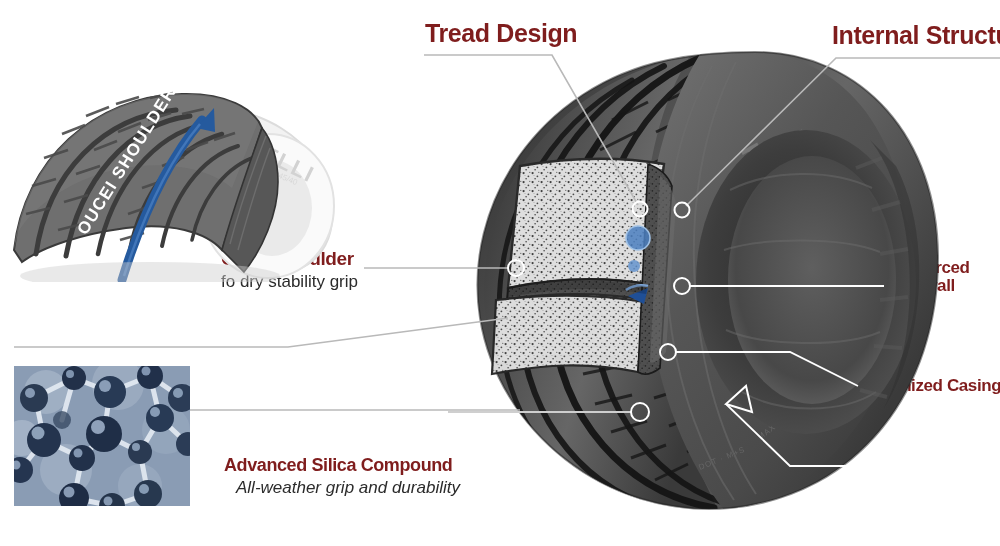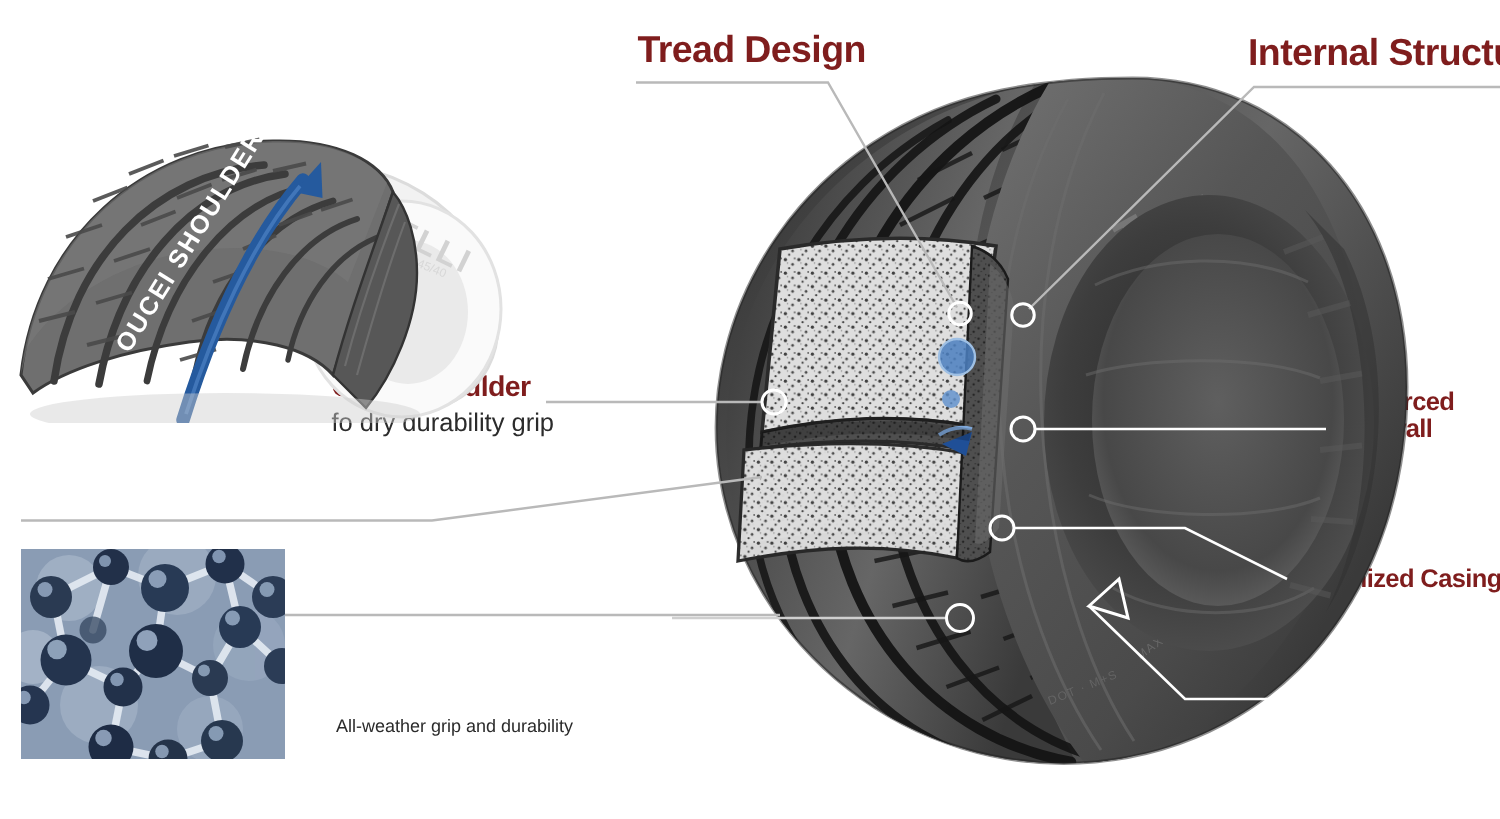--- a/index.html
+++ b/index.html
@@ -38,21 +38,21 @@
   }
 
   #title-tread      { left: 425px; top: 20px;  font-size: 25px; }
   #title-internal   { left: 832px; top: 22px;  font-size: 25px; }
   #title-materials  { left: 14px;  top: 311px; font-size: 25px; }
 
   #title-shoulder   { left: 221px; top: 249px; font-size: 19px; }
   #sub-shoulder     { left: 221px; top: 272px; font-size: 17px; }
 
   #title-silica     { left: 224px; top: 456px; font-size: 18px; }
-  #sub-silica       { left: 224px; top: 478px; font-size: 12px; }
+  #sub-silica       { left: 236px; top: 478px; font-size: 17px; font-style: italic; }
 
   #title-sidewall   { left: 890px; top: 259px; font-size: 17px; }
   #title-casing     { left: 864px; top: 377px; font-size: 17px; }
   #sub-responsive   { left: 856px; top: 458px; font-size: 15px; }
 
   
   svg.layer {
     position: absolute;
     left: 0;
     top: 0;
@@ -425,23 +425,24 @@
       <path d="M 448 412 L 632 412" stroke="#cfcfcf"></path>
       <circle cx="640" cy="412" r="9" fill="none" stroke="#ffffff" stroke-width="2"></circle>
     </g>
   </svg>
 
   <div class="label-head" id="title-tread">Tread Design</div>
 
   <div class="label-head" id="title-internal">Internal Structure</div>
 
   <div class="label-head" id="title-shoulder">Outer Shoulder</div>
-  <div class="label-sub" id="sub-shoulder">fo dry durability grip</div>
-
-
+  <div class="label-sub" id="sub-shoulder">fo dry stability grip</div>
+
+
+  <div class="label-head" id="title-silica">Advanced Silica Compound</div>
   <div class="label-sub" id="sub-silica">All-weather grip and durability</div>
 
   <div class="label-head" id="title-sidewall">Reaforced
 Sidewall</div>
 
   <div class="label-head" id="title-casing">Optimized Casing</div>
 
 
 </div>
 

